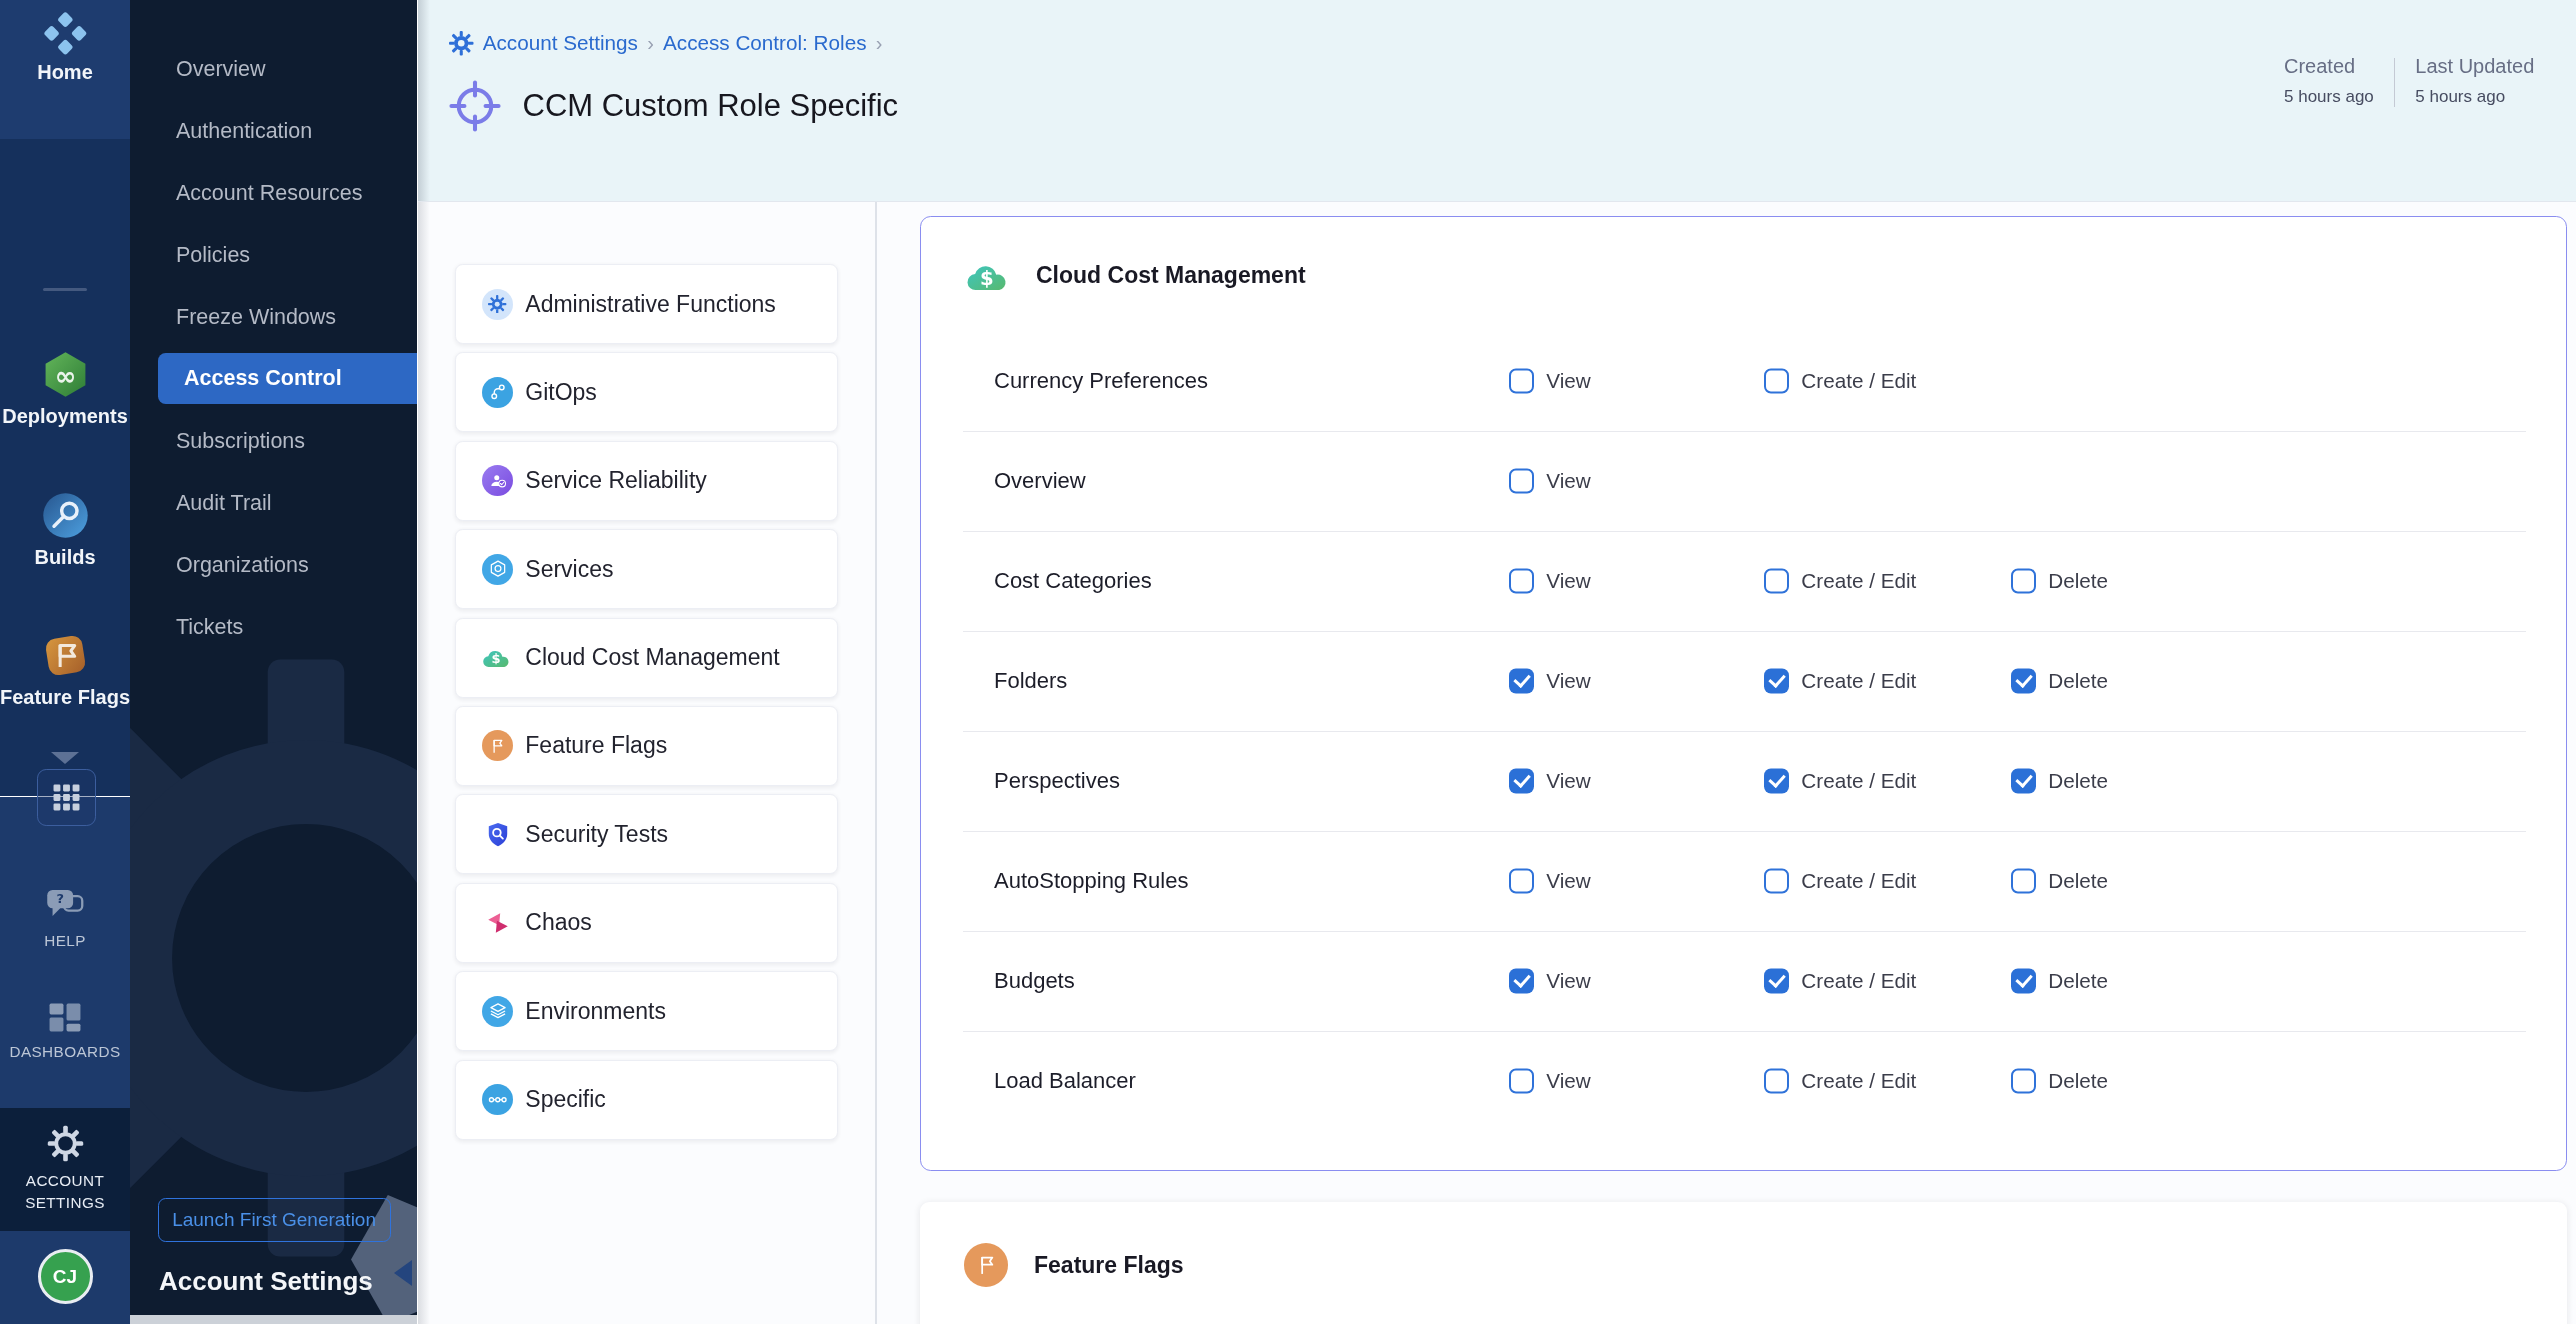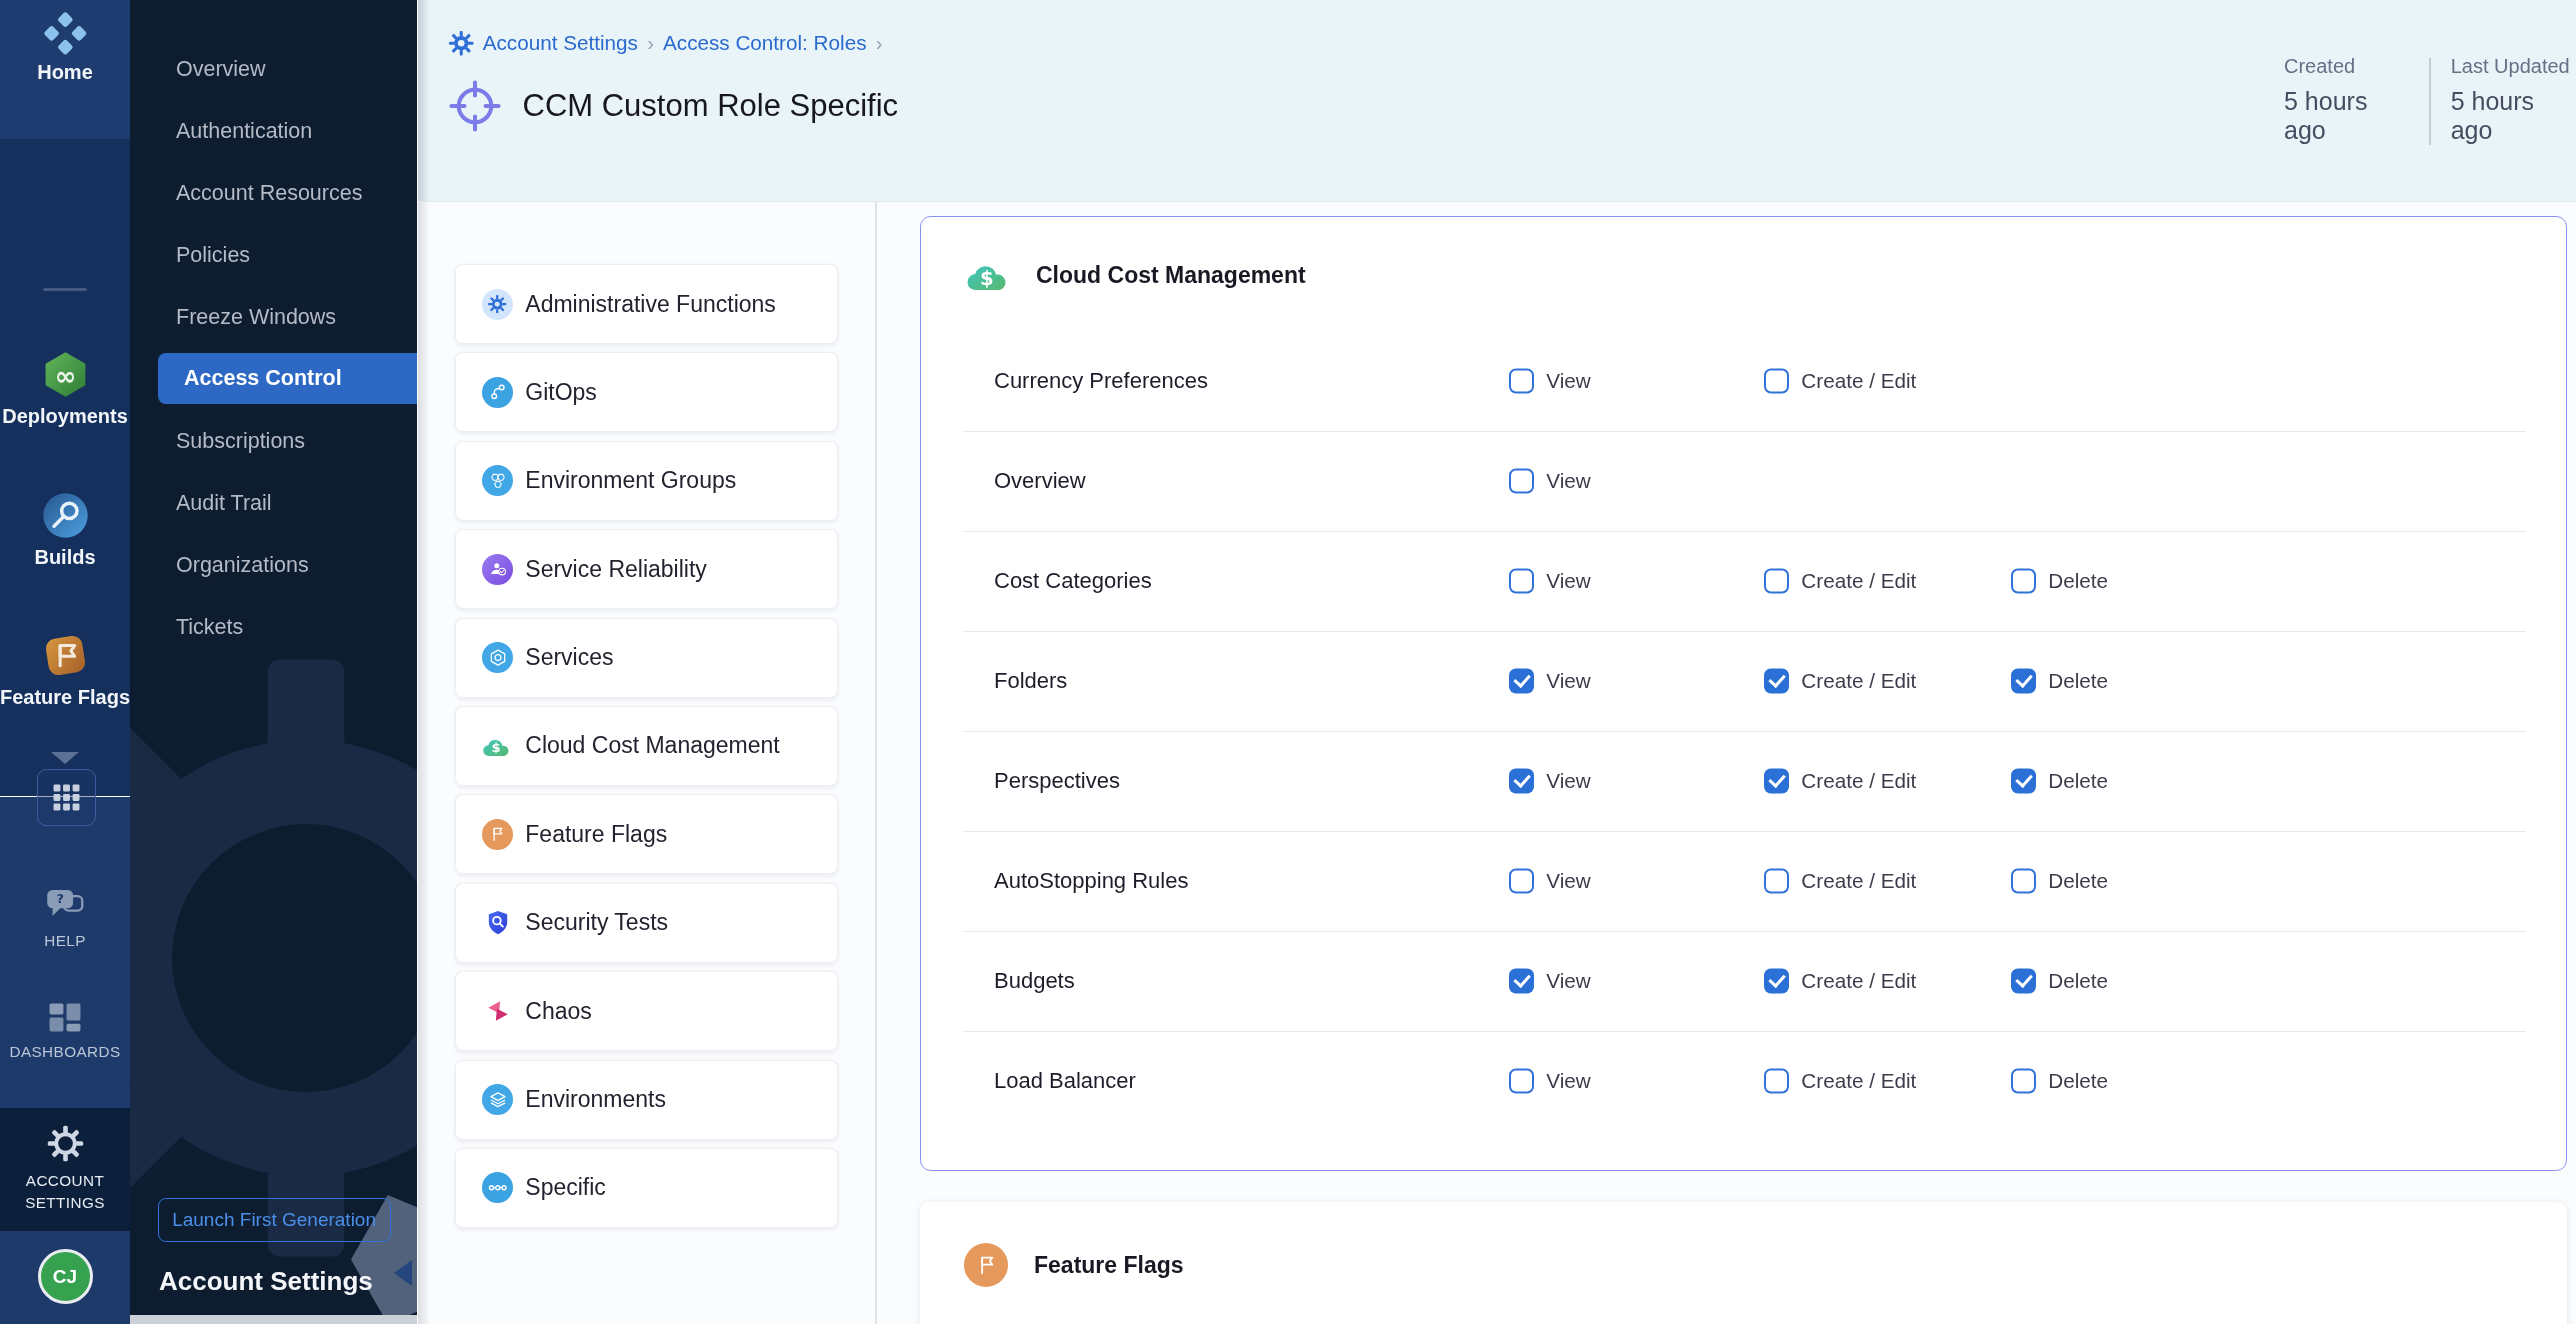--- a/index.html
+++ b/index.html
@@ -42,21 +42,21 @@
   #topbar{position:absolute;left:418px;top:0;width:2158px;height:201px;background:#e9f4f8;border-bottom:0.8px solid #e2e7ee;z-index:2;}
   #topbar::before{content:"";position:absolute;left:0;top:0;bottom:0;width:12.3px;background:linear-gradient(to right,rgba(25,35,55,.18),rgba(25,35,55,0));}
   .breadcrumb{position:absolute;left:31px;top:31px;display:flex;align-items:center;gap:9.2px;}
   .crumb-link{font-size:20.7px;color:#2a6ace;cursor:pointer;}
   .crumb-sep{font-size:20px;color:#98a0b2;}
   .title-row{position:absolute;left:31px;top:80px;display:flex;align-items:center;gap:21.5px;}
   .page-title{font-size:31px;font-weight:500;color:#17171f;margin:0;}
   .meta{position:absolute;left:1866px;top:55px;display:flex;align-items:stretch;}
   .meta-col{display:flex;flex-direction:column;gap:9.2px;}
   .meta-label{font-size:20px;color:#676e85;}
-  .meta-value{font-size:25px;color:#474c61;}
+  .meta-value{font-size:17px;color:#474c61;}
   .meta-div{width:1.5px;background:#c4c9d4;margin:3.1px 20px 0 20px;}
 
   
   #content{position:absolute;left:418px;top:201px;width:2158px;height:1123px;background:#fbfcfe;overflow:hidden;z-index:1;}
   #content::before{content:"";position:absolute;left:0;top:0;bottom:0;width:12.3px;background:linear-gradient(to right,rgba(25,35,55,.14),rgba(25,35,55,0));z-index:3;}
   #vdivider{position:absolute;left:457px;top:0;width:1.5px;height:100%;background:#dee2e9;}
 
   
   #list-panel{position:absolute;left:37px;top:63px;width:383px;display:flex;flex-direction:column;gap:8.4px;}
   .res-card{height:80px;background:#fff;border:0.8px solid #eceef4;border-radius:7.7px;box-shadow:0 1.5px 4.6px rgba(31,34,41,.07);display:flex;align-items:center;padding-left:26px;box-sizing:border-box;cursor:pointer;}
@@ -369,30 +369,20 @@
         <span class="res-ic bg-blue">
           <svg width="20" height="20" viewBox="0 0 48 48" fill="none" stroke="#fff" stroke-width="3.4">
               <circle cx="15" cy="34" r="5.5"></circle>
               <circle cx="33" cy="13" r="5.5"></circle>
               <path d="M15 28 v-3 a9 9 0 0 1 9-9 h3" stroke-linecap="round"></path>
             </svg>
         </span>
         <span class="res-label">GitOps</span>
       </div>
 
-      <div class="res-card">
-        <span class="res-ic bg-blue2">
-          <svg width="20" height="20" viewBox="0 0 48 48" fill="none" stroke="#fff" stroke-width="2.6" stroke-linejoin="round">
-              <polygon points="13,8 21,8 25,15 21,22 13,22 9,15"></polygon>
-              <polygon points="27,8 35,8 39,15 35,22 27,22 23,15"></polygon>
-              <polygon points="20,25 28,25 32,32 28,39 20,39 16,32"></polygon>
-            </svg>
-        </span>
-        <span class="res-label">Environment Groups</span>
-      </div>
 
       <div class="res-card">
         <span class="res-ic bg-purple">
           <svg width="20" height="20" viewBox="0 0 48 48">
               <circle cx="21" cy="16" r="6" fill="#fff"></circle>
               <path d="M8 36 a13 10 0 0 1 26 0 z" fill="#fff"></path>
               <circle cx="34" cy="30" r="8" fill="#7a4be0" stroke="#fff" stroke-width="2.6"></circle>
               <polyline points="30,30 33,33 38,27" fill="none" stroke="#fff" stroke-width="2.6" stroke-linecap="round" stroke-linejoin="round"></polyline>
             </svg>
         </span>

